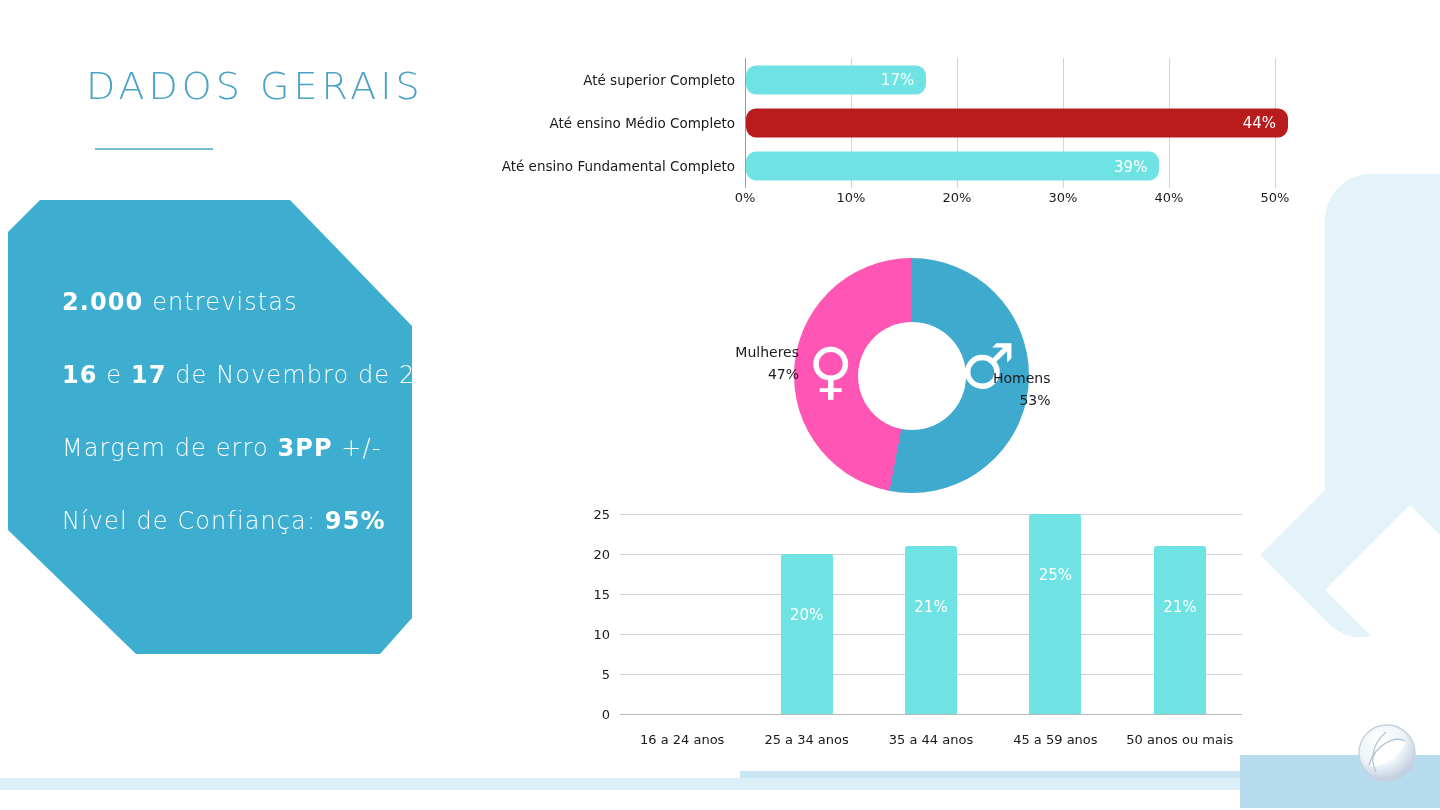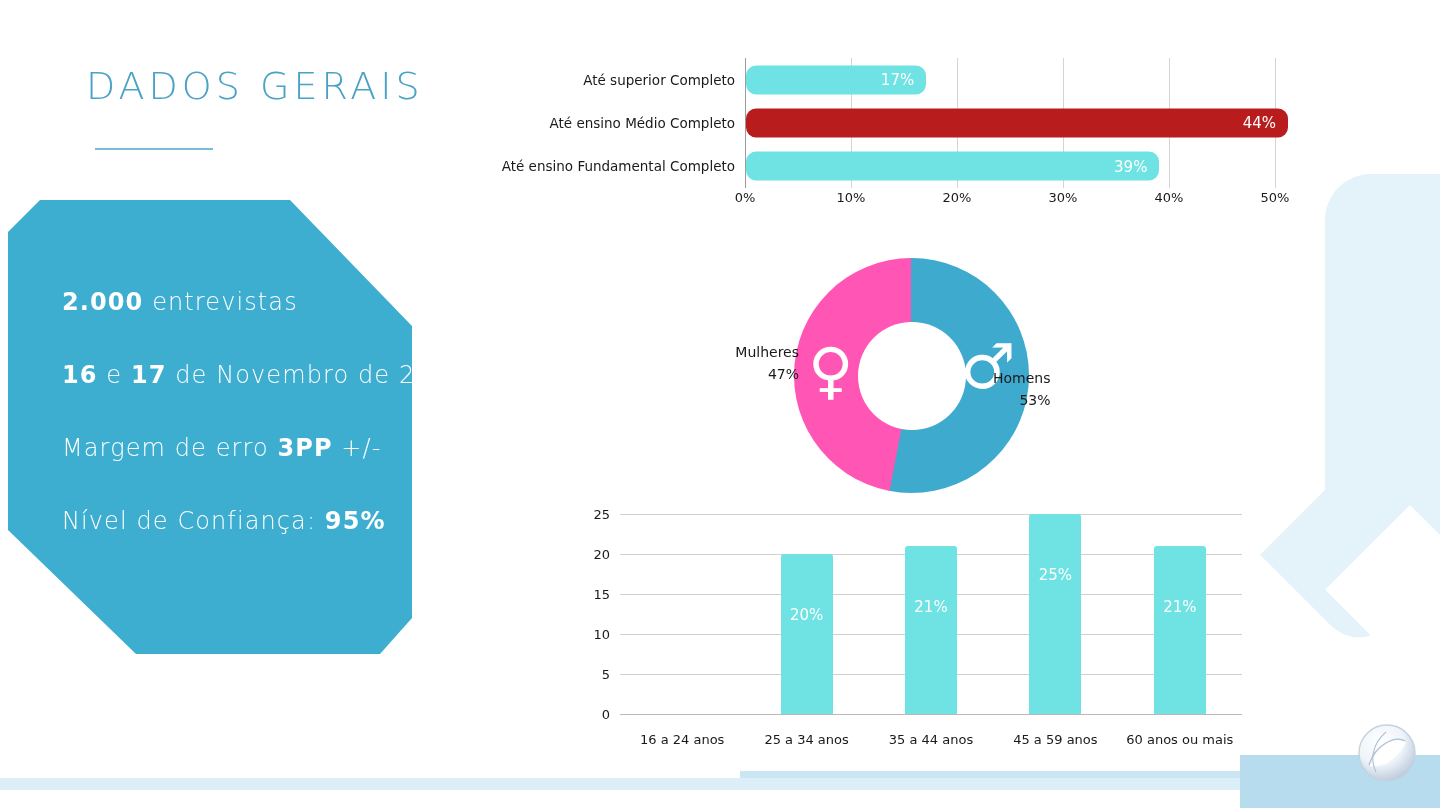--- a/index.html
+++ b/index.html
@@ -379,21 +379,21 @@
           <div class="vbar-value">21%</div>
         </div>
         <div class="vbar-cat" style="left: 311px;">35 a 44 anos</div>
         <div class="vbar-col" style="left: 409.4px; height: 200px; background: rgb(111, 227, 227);">
           <div class="vbar-value">25%</div>
         </div>
         <div class="vbar-cat" style="left: 435.4px;">45 a 59 anos</div>
         <div class="vbar-col" style="left: 533.8px; height: 168px; background: rgb(111, 227, 227);">
           <div class="vbar-value">21%</div>
         </div>
-        <div class="vbar-cat" style="left: 559.8px;">60 anos ou mais</div>
+        <div class="vbar-cat" style="left: 559.8px;">50 anos ou mais</div>
       </div>
   </div>
 
   <div class="band-tail"></div>
   <div class="band-wide"></div>
   <div class="band-strong"></div>
 
   <svg class="logo" viewBox="0 0 62 62">
     <defs>
       <radialGradient id="g1" cx="38%" cy="30%" r="75%">

